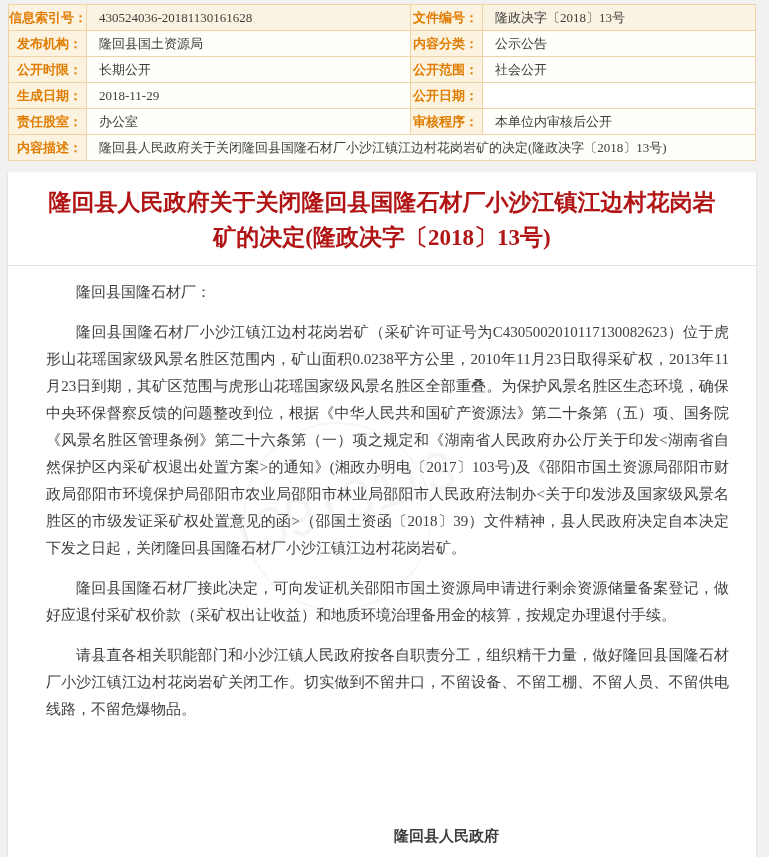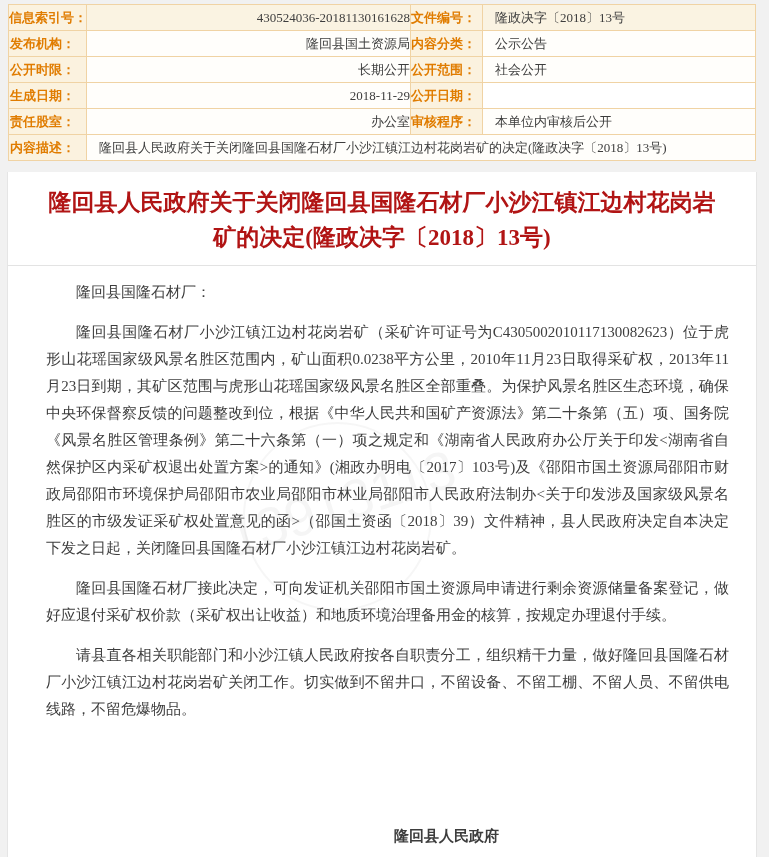--- a/index.html
+++ b/index.html
@@ -12,25 +12,25 @@
   .meta{
     position:absolute;left:8px;top:4px;width:748px;
     background:#fff;border:1px solid #f0d3a4;border-bottom:none;
     box-sizing:border-box;
   }
   .mrow{display:grid;grid-template-columns:78px 324px 72px 1fr;border-bottom:1px solid #f0d3a4;height:25px;}
   .mrow.full{grid-template-columns:78px 1fr;}
   .mcell{line-height:25px;white-space:nowrap;overflow:hidden;box-sizing:border-box;}
   .mlabel{
     background:#fbf2df;color:#e07c00;font-weight:bold;font-size:13px;
-    text-align:right;padding-right:11px;border-right:1px solid #f0d3a4;
+    text-align:right;padding-right:4px;border-right:1px solid #f0d3a4;
     font-family:"Liberation Sans","DejaVu Sans",sans-serif;
   }
   .mvalue{font-size:13px;color:#3d3d3d;padding-left:12px;background:#fffefb;}
-  .mvalue.mid{border-right:1px solid #f0d3a4;text-align:right;}
+  .mvalue.mid{border-right:1px solid #f0d3a4;}
   .mrow.first .mvalue{background:#faf3e2;}
   
   .content{
     position:absolute;left:7px;top:172px;width:750px;height:685px;
     background:#fff;border-left:1px solid #e5e5e5;border-right:1px solid #e5e5e5;
     box-sizing:border-box;
   }
   .titlewrap{border-bottom:1px solid #e3e3e3;}
   .title{
     margin:0 auto;max-width:676px;padding:13px 0 10px;

